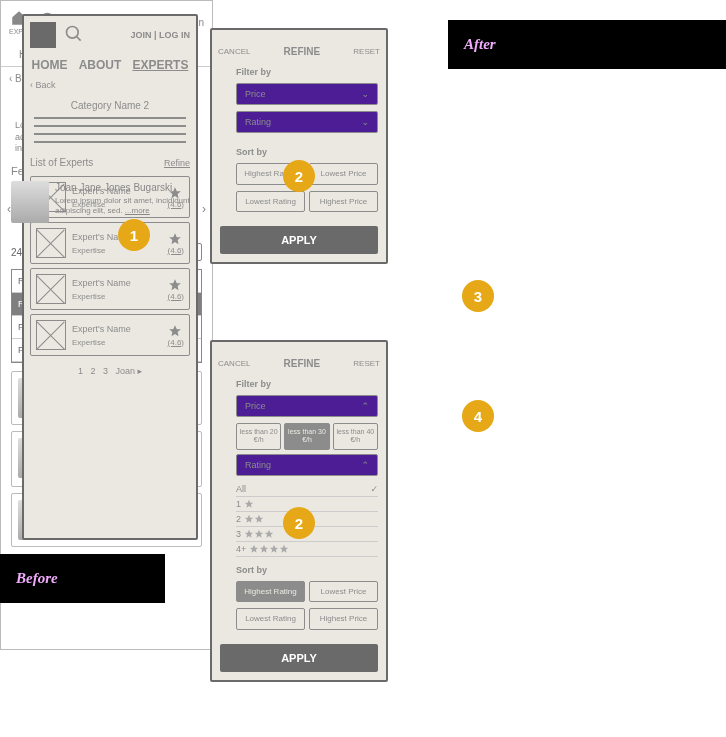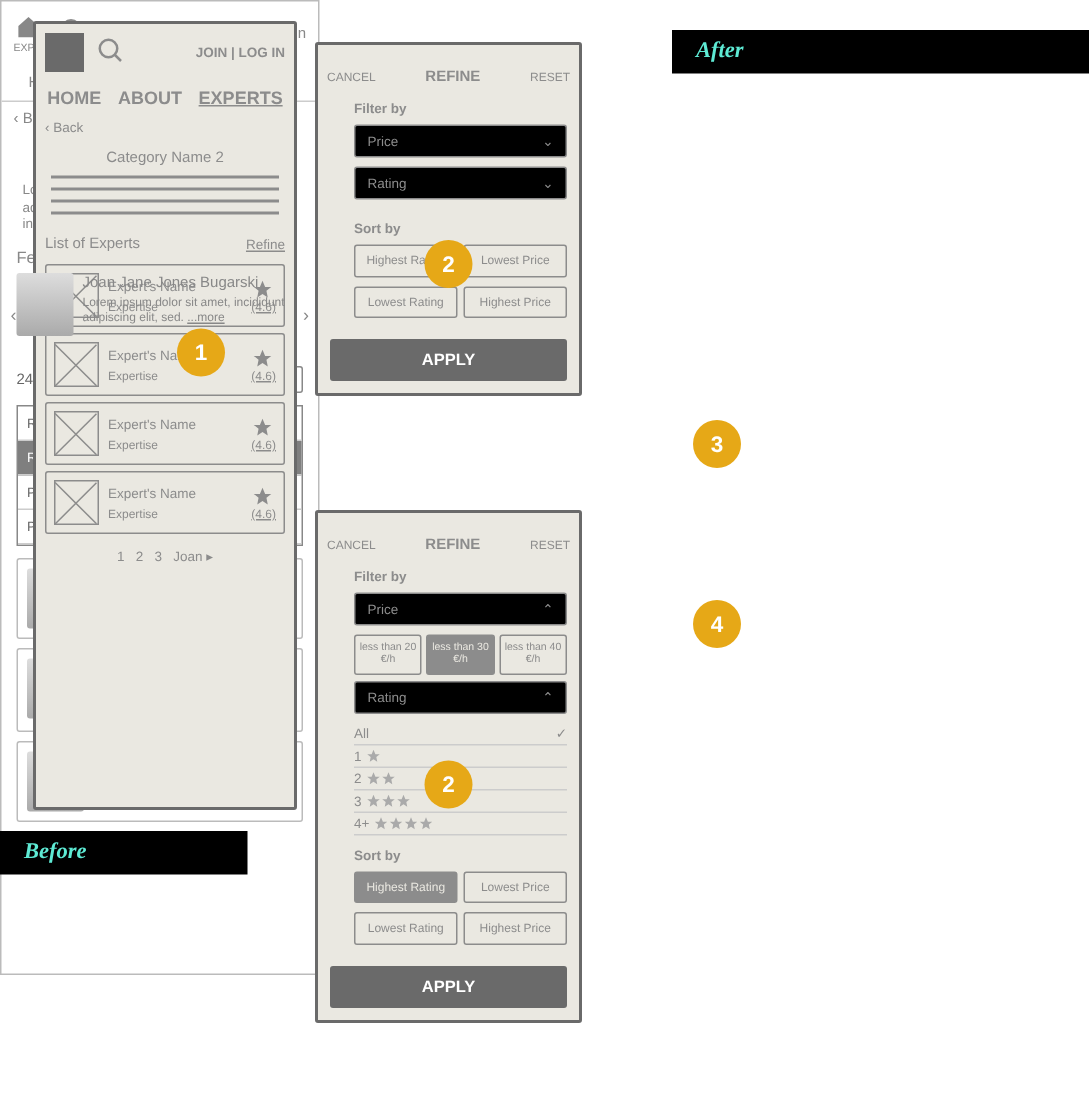--- a/index.html
+++ b/index.html
@@ -1,17 +1,17 @@
 <!DOCTYPE html>
 <html><head>
 <meta charset="utf-8">
 <style>
   * { box-sizing: border-box; margin: 0; padding: 0; }
   body { font-family: Arial, sans-serif; background: #fff; width: 726px; height: 737px; position: relative; font-size: 10px; color: #8c8c8c; }
-  .label-before, .label-after { position: absolute; background: #000; color: #5eead4; font-family: Georgia, serif; font-style: italic; font-weight: bold; padding: 6px 16px; font-size: 15px; }
+  .label-before, .label-after { position: absolute; background: #000; color: #f0abfc; font-family: Georgia, serif; font-style: italic; font-weight: bold; padding: 16px 16px; font-size: 15px; }
   .label-before { left: 0; top: 554px; width: 165px; }
   .label-after { left: 448px; top: 20px; width: 278px; }
   .phone { position: absolute; border: 2px solid #6a6a6a; border-radius: 2px; background: #eae8e1; }
   
   .p1 { left: 22px; top: 14px; width: 176px; height: 526px; }
   .p1-header { display: flex; align-items: center; padding: 6px; }
   .p1-logo { width: 26px; height: 26px; background: #6a6a6a; }
   .p1-search { margin-left: 8px; }
   .p1-links { margin-left: auto; font-weight: bold; font-size: 9px; }
   .p1-nav { display: flex; justify-content: space-around; font-weight: bold; font-size: 12px; padding: 4px 2px; }
@@ -36,21 +36,21 @@
   .p1-pagi { text-align: center; padding: 6px; font-size: 9px; }
   .p1-footer { background: #6a6a6a; color: #eae8e1; padding: 6px; font-size: 9px; }
   
   .p2 { left: 210px; top: 28px; width: 178px; }
   .p3 { left: 210px; top: 340px; width: 178px; }
   .refine-hdr { display: flex; justify-content: space-between; align-items: center; padding: 6px; }
   .refine-hdr span { font-size: 8px; margin-top: 10px; }
   .refine-hdr .mid { font-weight: bold; font-size: 10px; }
   .sect { padding: 4px 8px; margin-left: 16px; }
   .sect-label { font-size: 9px; font-weight: bold; margin-bottom: 6px; }
-  .dd { border: 1px solid #8c8c8c; border-radius: 2px; padding: 5px 8px; display: flex; justify-content: space-between; align-items: center; margin-bottom: 6px; background: #000000; }
+  .dd { border: 1px solid #8c8c8c; border-radius: 2px; padding: 5px 8px; display: flex; justify-content: space-between; align-items: center; margin-bottom: 6px; background: #4c1d95; }
   .dd span { font-size: 9px; }
   .chips { display: flex; flex-wrap: wrap; gap: 4px; margin-bottom: 6px; }
   .chip { border: 1px solid #8c8c8c; border-radius: 2px; padding: 5px 4px; font-size: 8px; text-align: center; flex: 1; white-space: normal; line-height: 1.2; }
   .chip.sel { background: #8c8c8c; color: #eae8e1; }
   .apply { background: #6a6a6a; color: #fff; text-align: center; padding: 8px; font-weight: bold; font-size: 11px; border-radius: 2px; margin: 4px 8px 8px; }
   .p3-row { display: flex; gap: 3px; margin-bottom: 4px; }
   .p3-pr { flex: 1; border: 1px solid #8c8c8c; border-radius: 2px; padding: 4px 2px; text-align: center; font-size: 7px; line-height: 1.2; }
   .p3-pr.sel { background: #8c8c8c; color: #eae8e1; }
   .rating-line { display: flex; align-items: center; padding: 2px 0; border-bottom: 1px solid #ccc; font-size: 9px; }
   .rating-line .chk { margin-left: auto; }

